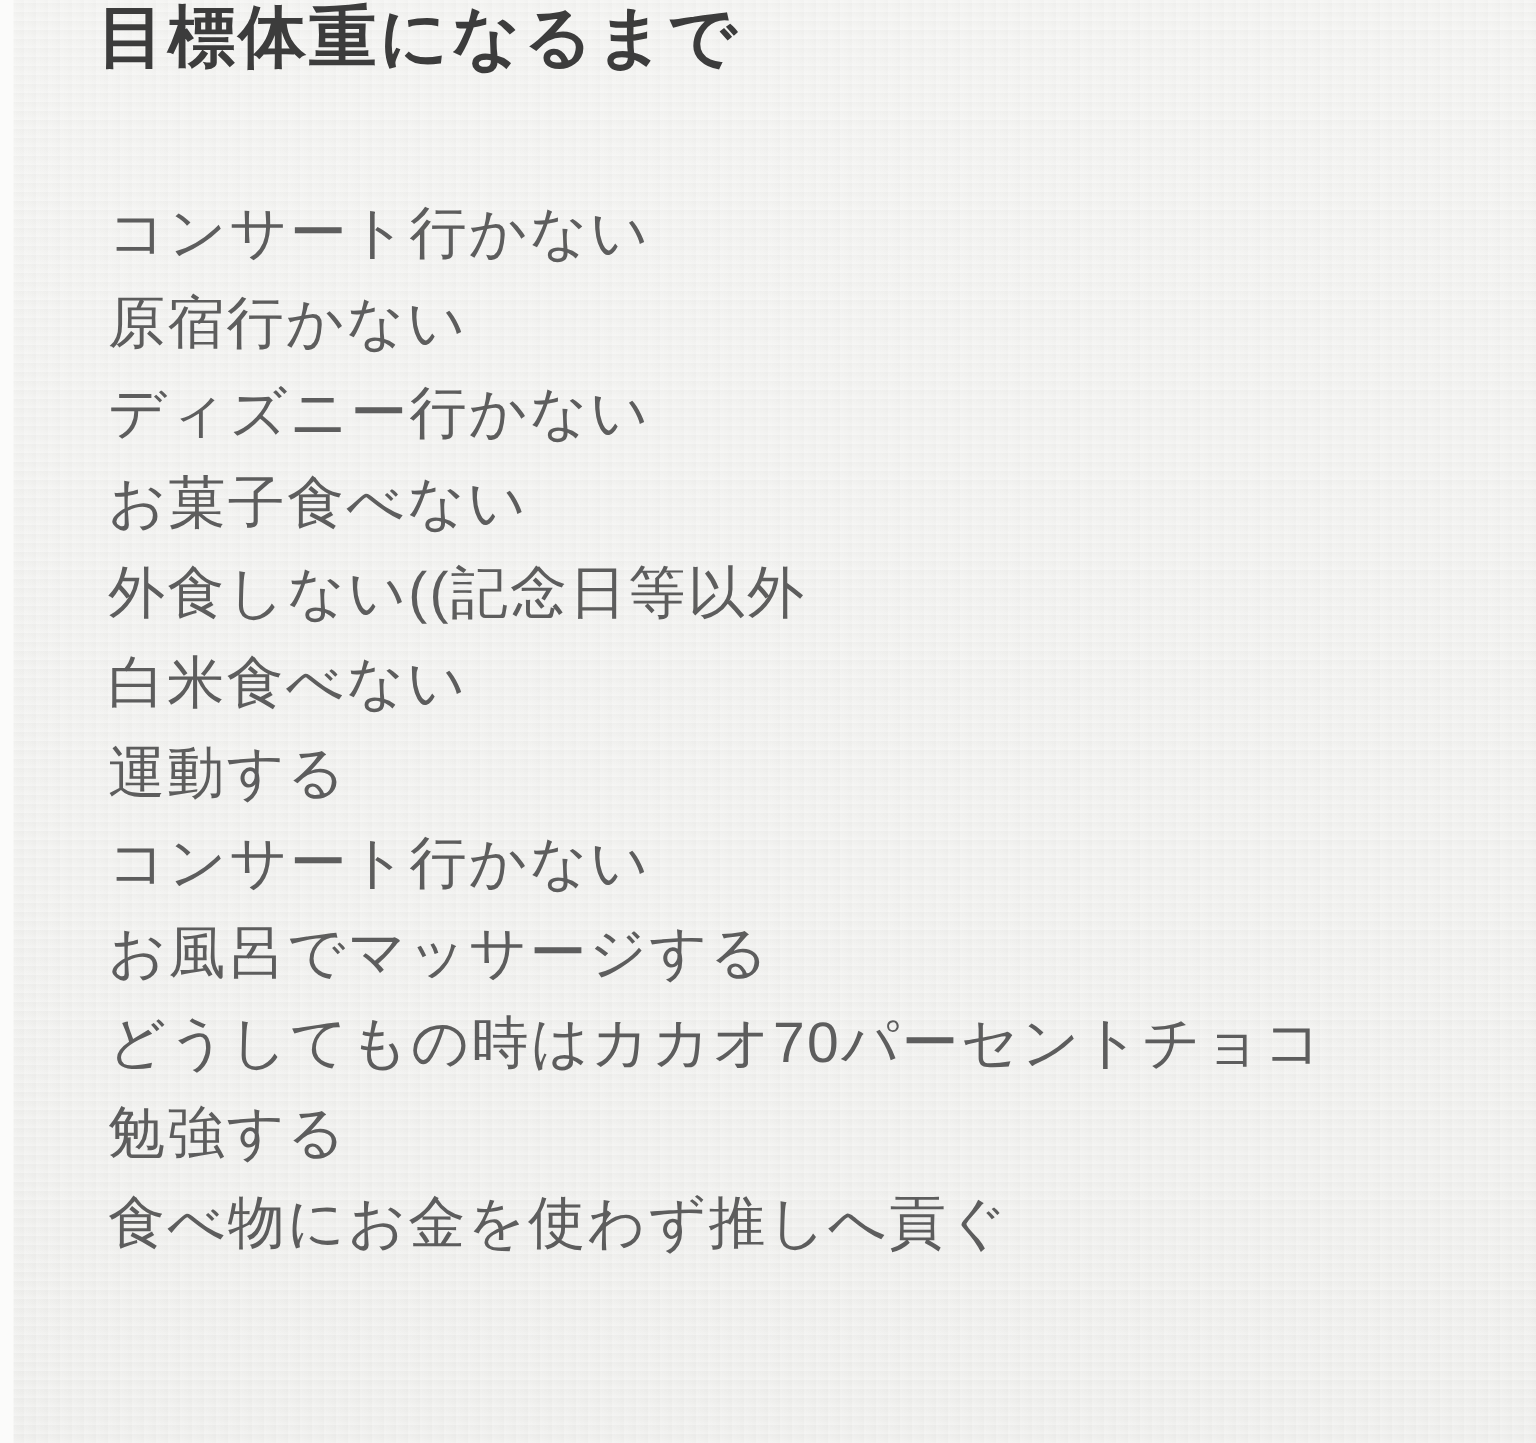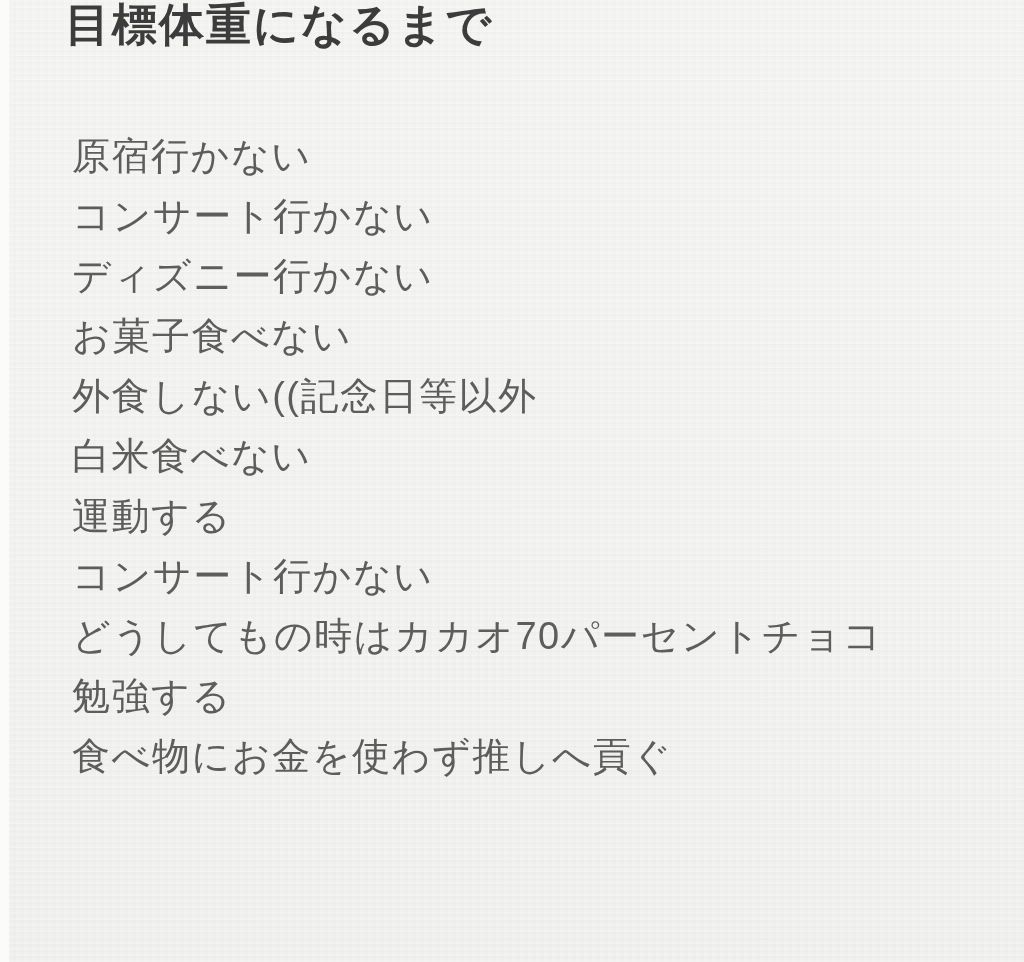--- a/index.html
+++ b/index.html
@@ -61,25 +61,26 @@
     white-space: nowrap;
   }
 </style>
 </head>
 <body>
 
 <div class="page">
   <div class="edge-left"></div>
   <h1 class="title">目標体重になるまで</h1>
   <ul class="items">
+      <li class="item">コンサート行かない</li>
       <li class="item">原宿行かない</li>
-      <li class="item">コンサート行かない</li>
       <li class="item">ディズニー行かない</li>
       <li class="item">お菓子食べない</li>
       <li class="item">外食しない((記念日等以外</li>
       <li class="item">白米食べない</li>
       <li class="item">運動する</li>
       <li class="item">コンサート行かない</li>
+      <li class="item">お風呂でマッサージする</li>
       <li class="item">どうしてもの時はカカオ70パーセントチョコ</li>
       <li class="item">勉強する</li>
       <li class="item">食べ物にお金を使わず推しへ貢ぐ</li>
     </ul>
 </div>
 
 </body></html>

